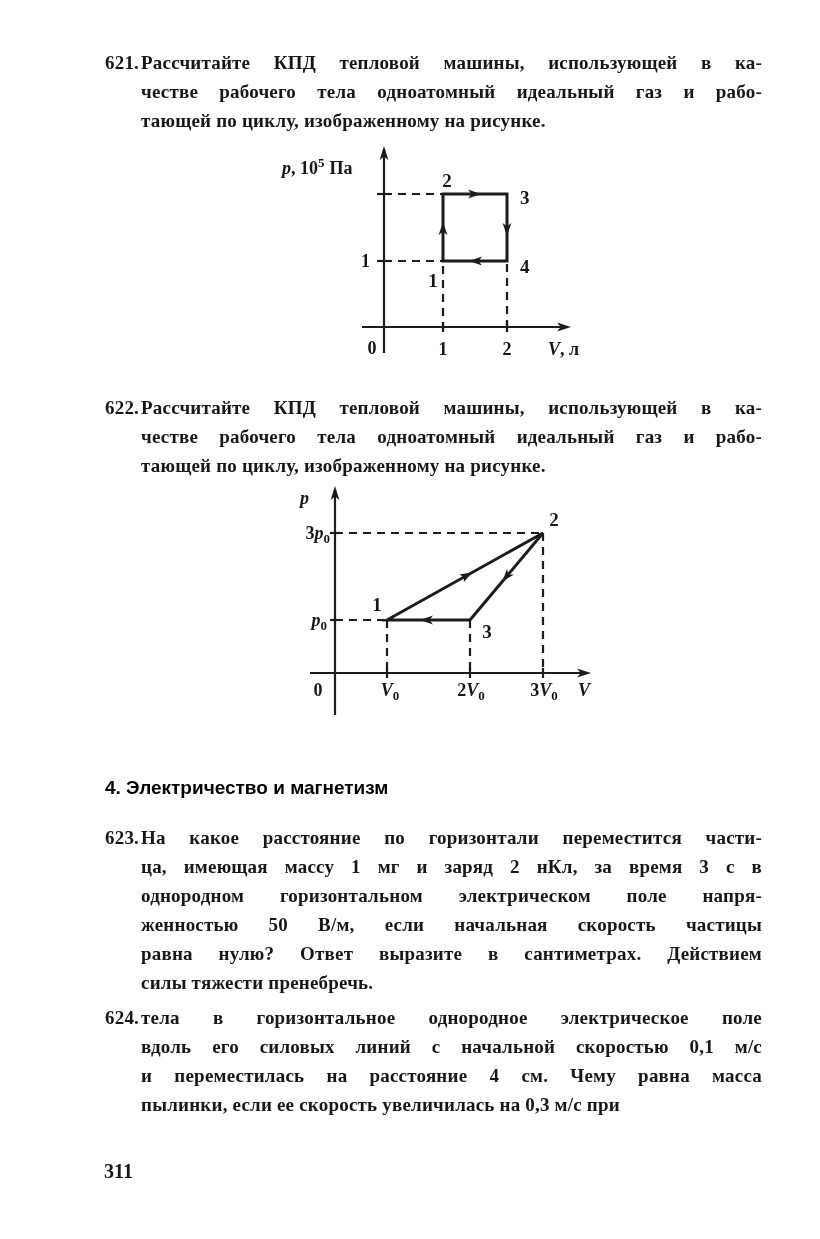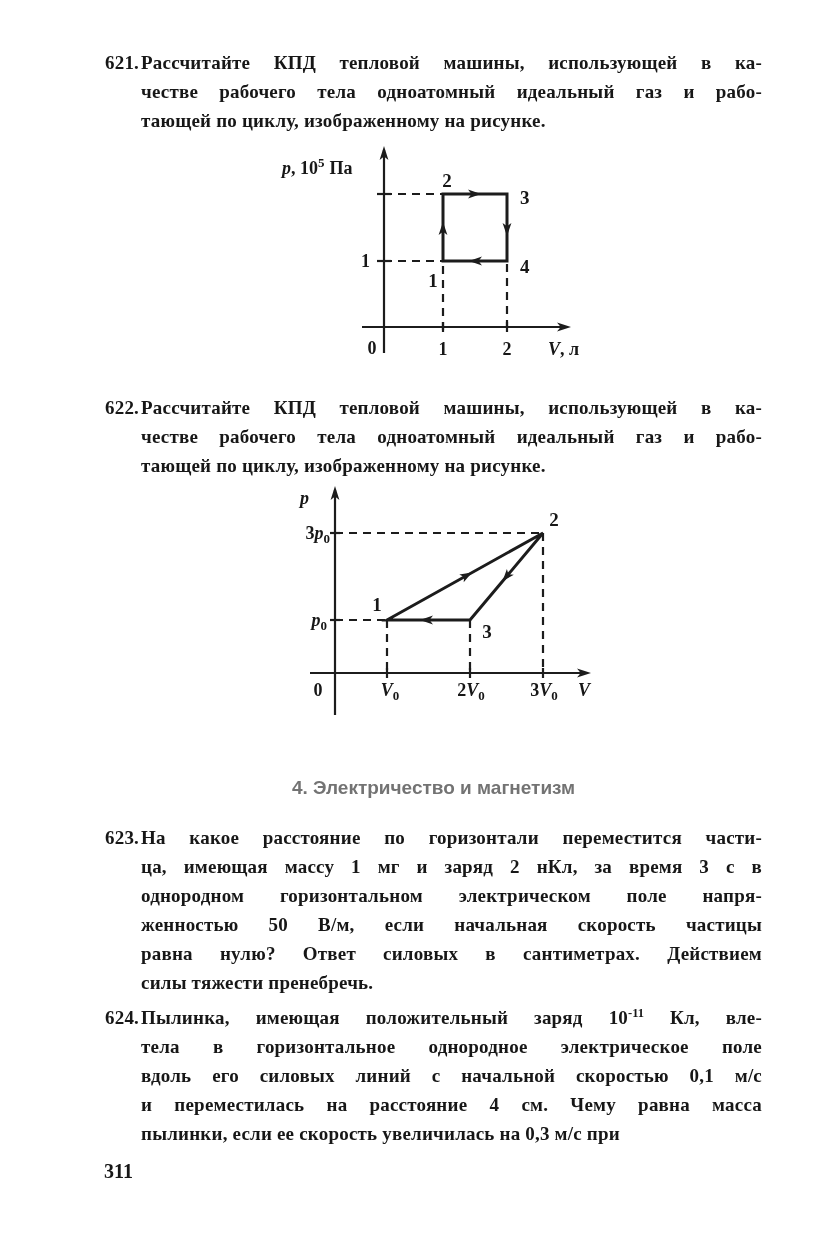--- a/index.html
+++ b/index.html
@@ -9,22 +9,22 @@
     color:#171717; overflow:hidden;
   }
   .problem { position:absolute; left:105px; width:657px;
     font-size:19px; font-weight:700; line-height:29px; letter-spacing:0.2px; }
   .pnum { position:absolute; left:0; top:0; }
   .ptext { margin-left:36px; }
   .tline { text-align:justify; text-align-last:justify; }
   .tline.last { text-align:justify; text-align-last:left; }
   sup.e { font-size:12.5px; line-height:0; vertical-align:7px; letter-spacing:0; }
   .secheader { position:absolute; left:105px; top:777px; width:657px;
-    text-align:center; font-family:"Liberation Sans","DejaVu Sans",sans-serif;
-    font-weight:700; font-size:19px; line-height:22px; color:#737373; }
+    text-align:left; font-family:"Liberation Sans","DejaVu Sans",sans-serif;
+    font-weight:700; font-size:19px; line-height:22px; color:#000000; }
   .pagenum { position:absolute; left:104px; top:1160px;
     font-size:20px; font-weight:700; }
   .diagram { position:absolute; }
   .d1 { left:280px; top:140px; }
   .d2 { left:280px; top:480px; }
   svg { display:block; }
   svg text { fill:#171717; font-family:"Liberation Serif","DejaVu Serif",serif;
     font-weight:700; font-size:18px; }
   svg .pt { font-size:19px; }
   .ax { stroke:#1c1c1c; stroke-width:2.2; fill:none; }
@@ -136,29 +136,28 @@
 
   <div class="secheader">4. Электричество и магнетизм</div>
 
   <div class="problem" style="top:823px;">
     <span class="pnum">623.</span>
     <div class="ptext">
       <div class="tline">На какое расстояние по горизонтали переместится части-</div>
       <div class="tline">ца, имеющая массу 1 мг и заряд 2 нКл, за время 3 с в</div>
       <div class="tline">однородном горизонтальном электрическом поле напря-</div>
       <div class="tline">женностью 50 В/м, если начальная скорость частицы</div>
-      <div class="tline">равна нулю? Ответ силовых в сантиметрах. Действием</div>
+      <div class="tline">равна нулю? Ответ выразите в сантиметрах. Действием</div>
       <div class="tline last">силы тяжести пренебречь.</div>
     </div>
   </div>
 
   <div class="problem" style="top:1003px;">
     <span class="pnum">624.</span>
     <div class="ptext">
-      <div class="tline"><span>Пылинка, имеющая положительный заряд 10</span><sup class="e">-11</sup><span> Кл, вле-</span></div>
       <div class="tline">тела в горизонтальное однородное электрическое поле</div>
       <div class="tline">вдоль его силовых линий с начальной скоростью 0,1 м/с</div>
       <div class="tline">и переместилась на расстояние 4 см. Чему равна масса</div>
       <div class="tline last">пылинки, если ее скорость увеличилась на 0,3 м/с при</div>
     </div>
   </div>
 
   <div class="pagenum">311</div>
 
 </div>

